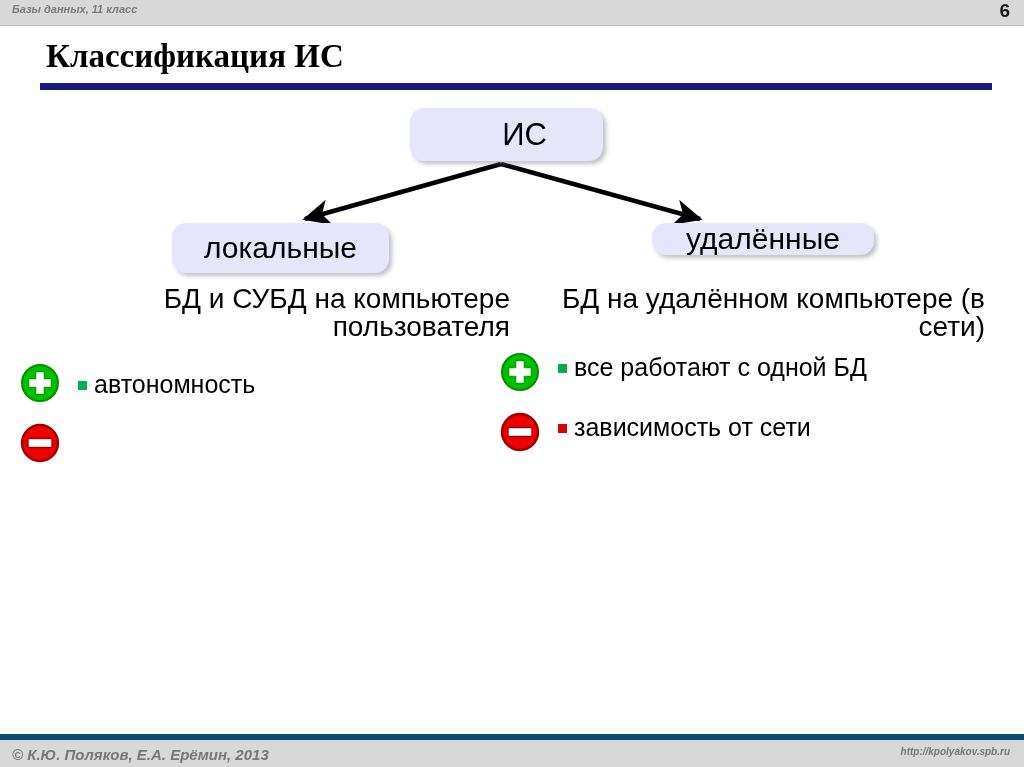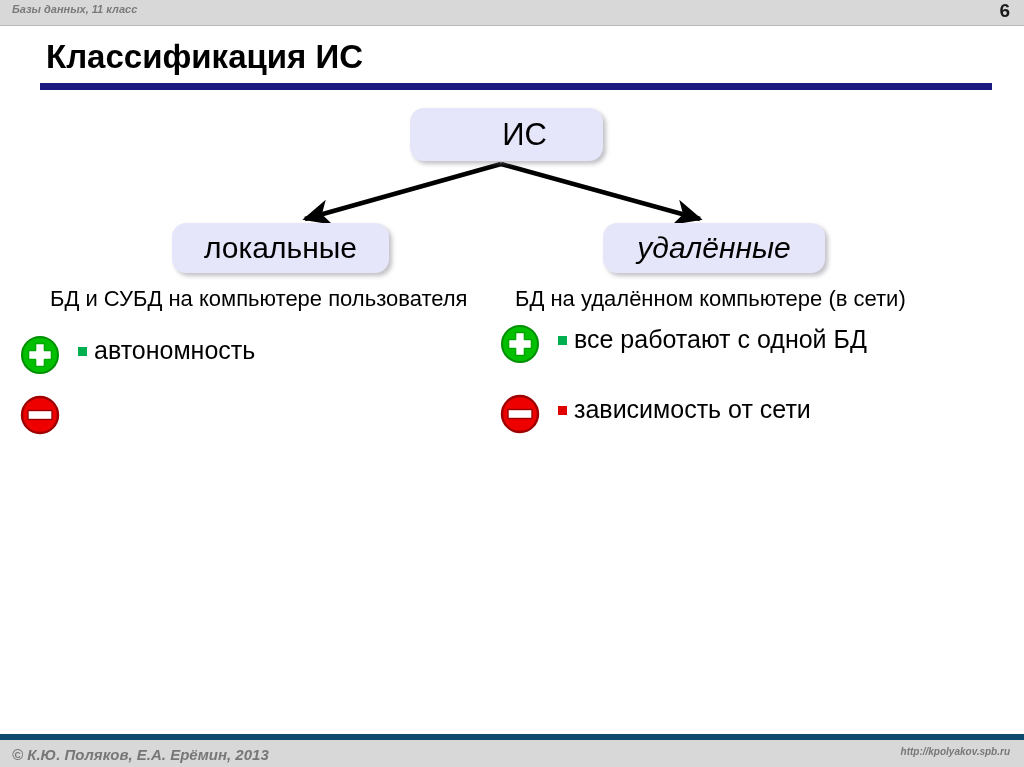--- a/index.html
+++ b/index.html
@@ -45,20 +45,21 @@
 
   
   #slide-title {
     position: absolute;
     left: 46px; top: 38px;
     font-size: 33px;
     font-weight: bold;
     color: #000000;
     letter-spacing: 0px;
     white-space: nowrap;
+    font-family: Liberation Serif, serif;
   }
   #title-rule {
     position: absolute;
     left: 40px; top: 83px;
     width: 952px;
     height: 7px;
     background: #1a1a80;
   }
 
   
@@ -87,34 +88,34 @@
   #node-is {
     left: 410px; top: 108px;
     width: 193px; height: 53px; padding-left: 36px;
   }
   #node-is .node-label { font-size: 31px; }
   #node-local {
     left: 172px; top: 223px;
     width: 217px; height: 50px;
   }
   #node-remote {
-    left: 603px; top: 223px;
-    width: 222px; height: 50px; font-style: italic;
+    left: 652px; top: 223px;
+    width: 222px; height: 32px;
   }
 
   
   .column {
     position: absolute;
   }
   #column-left { left: 20px; top: 285px; width: 480px; }
   #column-right { left: 500px; top: 285px; width: 500px; }
 
   .col-desc {
-    text-align: left;
-    font-size: 22px;
+    text-align: right;
+    font-size: 28px;
     line-height: 28px;
     color: #000000;
   }
   #column-left .col-desc { width: 460px; margin-left: 30px; }
   #column-right .col-desc { width: 470px; margin-left: 15px; }
 
   
   .point-block {
     position: relative;
     display: flex;
@@ -216,21 +217,21 @@
 </div>
 
 <div class="node-box" id="node-remote">
   <span class="node-label">удалённые</span>
 </div>
 
 <div class="column" id="column-left">
 
   <div class="col-desc">БД и СУБД на компьютере пользователя</div>
 
-  <div class="point-block" style="margin-top:20px;">
+  <div class="point-block" style="margin-top:20px;align-items:flex-end;">
     <div class="icon-slot">
       <svg class="icon-plus" viewBox="0 0 40 40">
         <circle cx="20" cy="20" r="18" fill="#00c000" stroke="#009000" stroke-width="2"></circle>
         <path d="M15.5,8.5 h9 v7 h7 v9 h-7 v7 h-9 v-7 h-7 v-9 h7 z" fill="#ffffff" stroke="#00a800" stroke-width="1.6" stroke-linejoin="round"></path>
       </svg>
     </div>
     <div class="bullets">
       <div class="bullet-row">
         <span class="bullet-mark green">
             <i></i>
@@ -264,21 +265,21 @@
     <div class="bullets">
       <div class="bullet-row">
         <span class="bullet-mark green">
             <i></i>
           </span>
         <span class="bullet-text">все работают с одной БД</span>
       </div>
     </div>
   </div>
 
-  <div class="point-block" style="margin-top:28px;">
+  <div class="point-block" style="margin-top:18px;">
     <div class="icon-slot">
       <svg class="icon-minus" viewBox="0 0 40 40">
         <circle cx="20" cy="20" r="18" fill="#ee0000" stroke="#9e0000" stroke-width="2.4"></circle>
         <rect x="8" y="15.5" width="24" height="9" fill="#ffffff" stroke="#9e0000" stroke-width="1.4"></rect>
       </svg>
     </div>
     <div class="bullets">
       <div class="bullet-row">
         <span class="bullet-mark red">
             <i></i>

